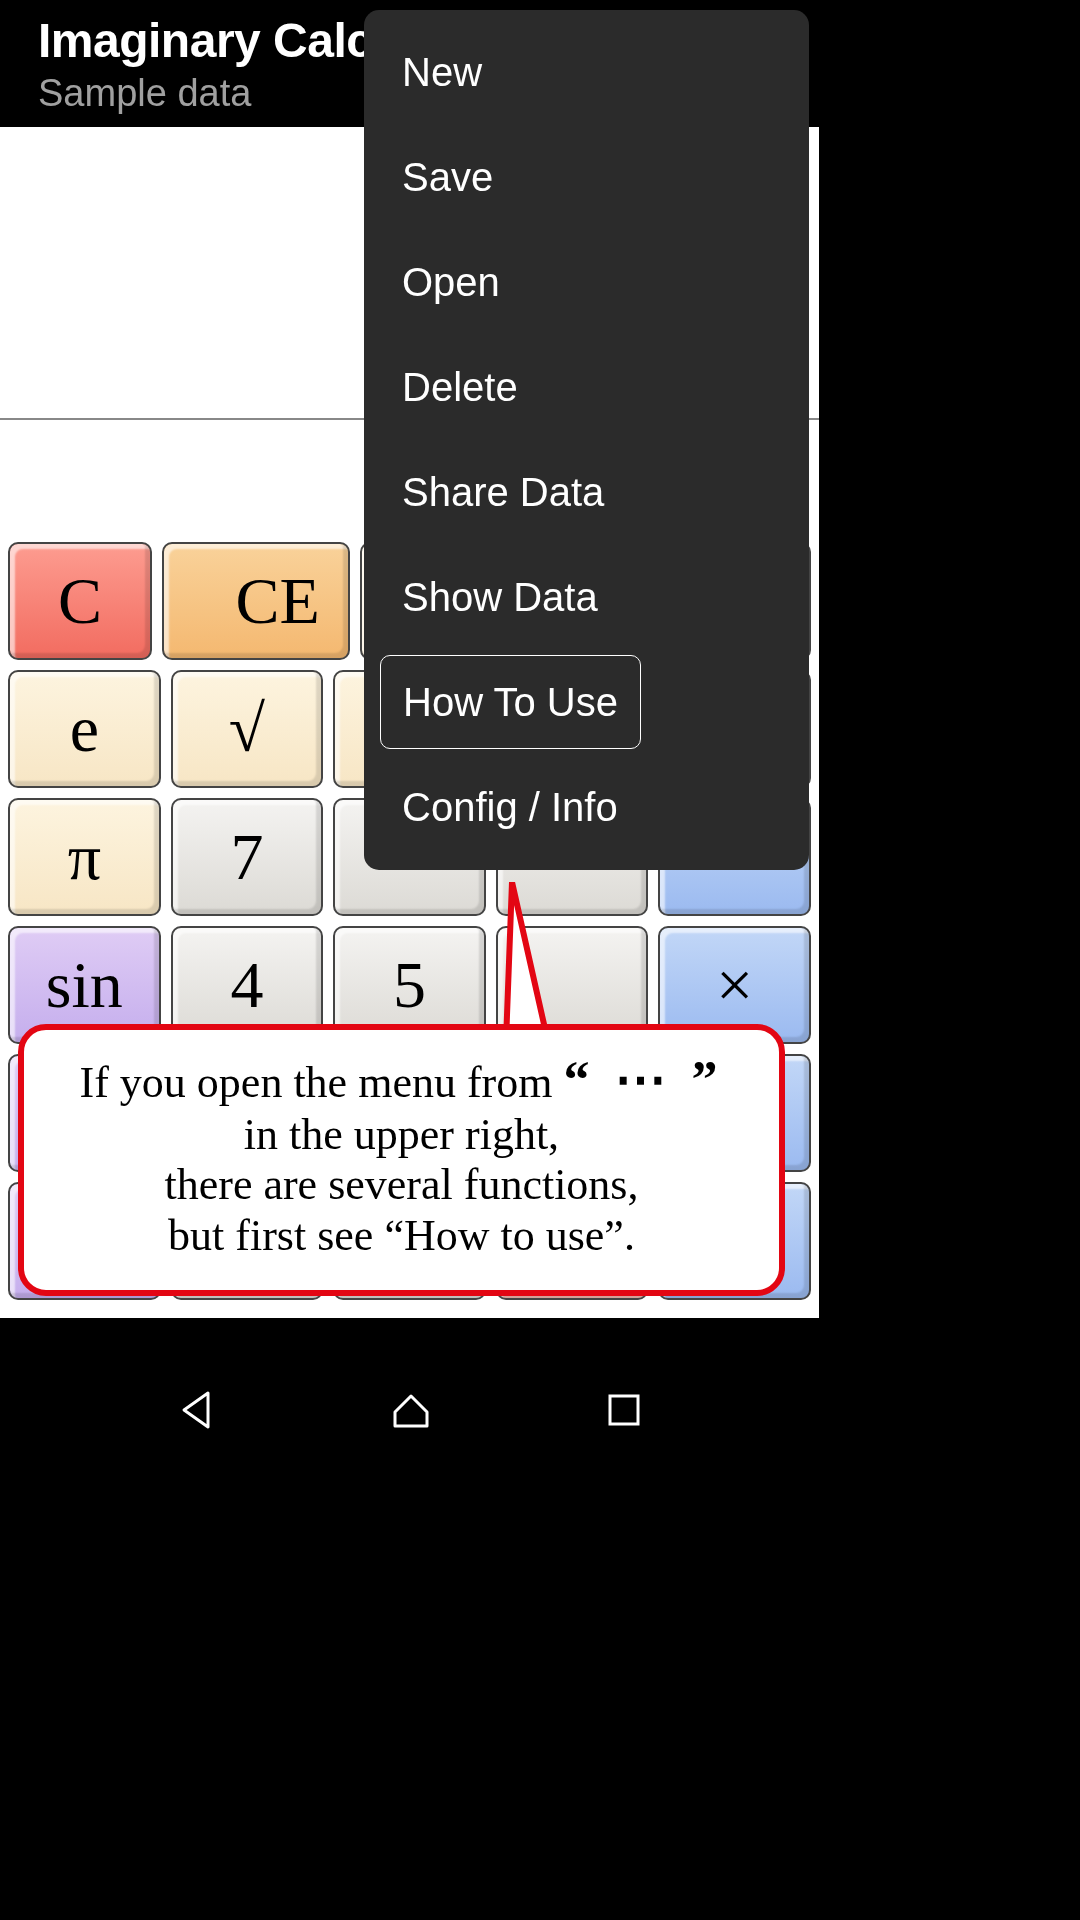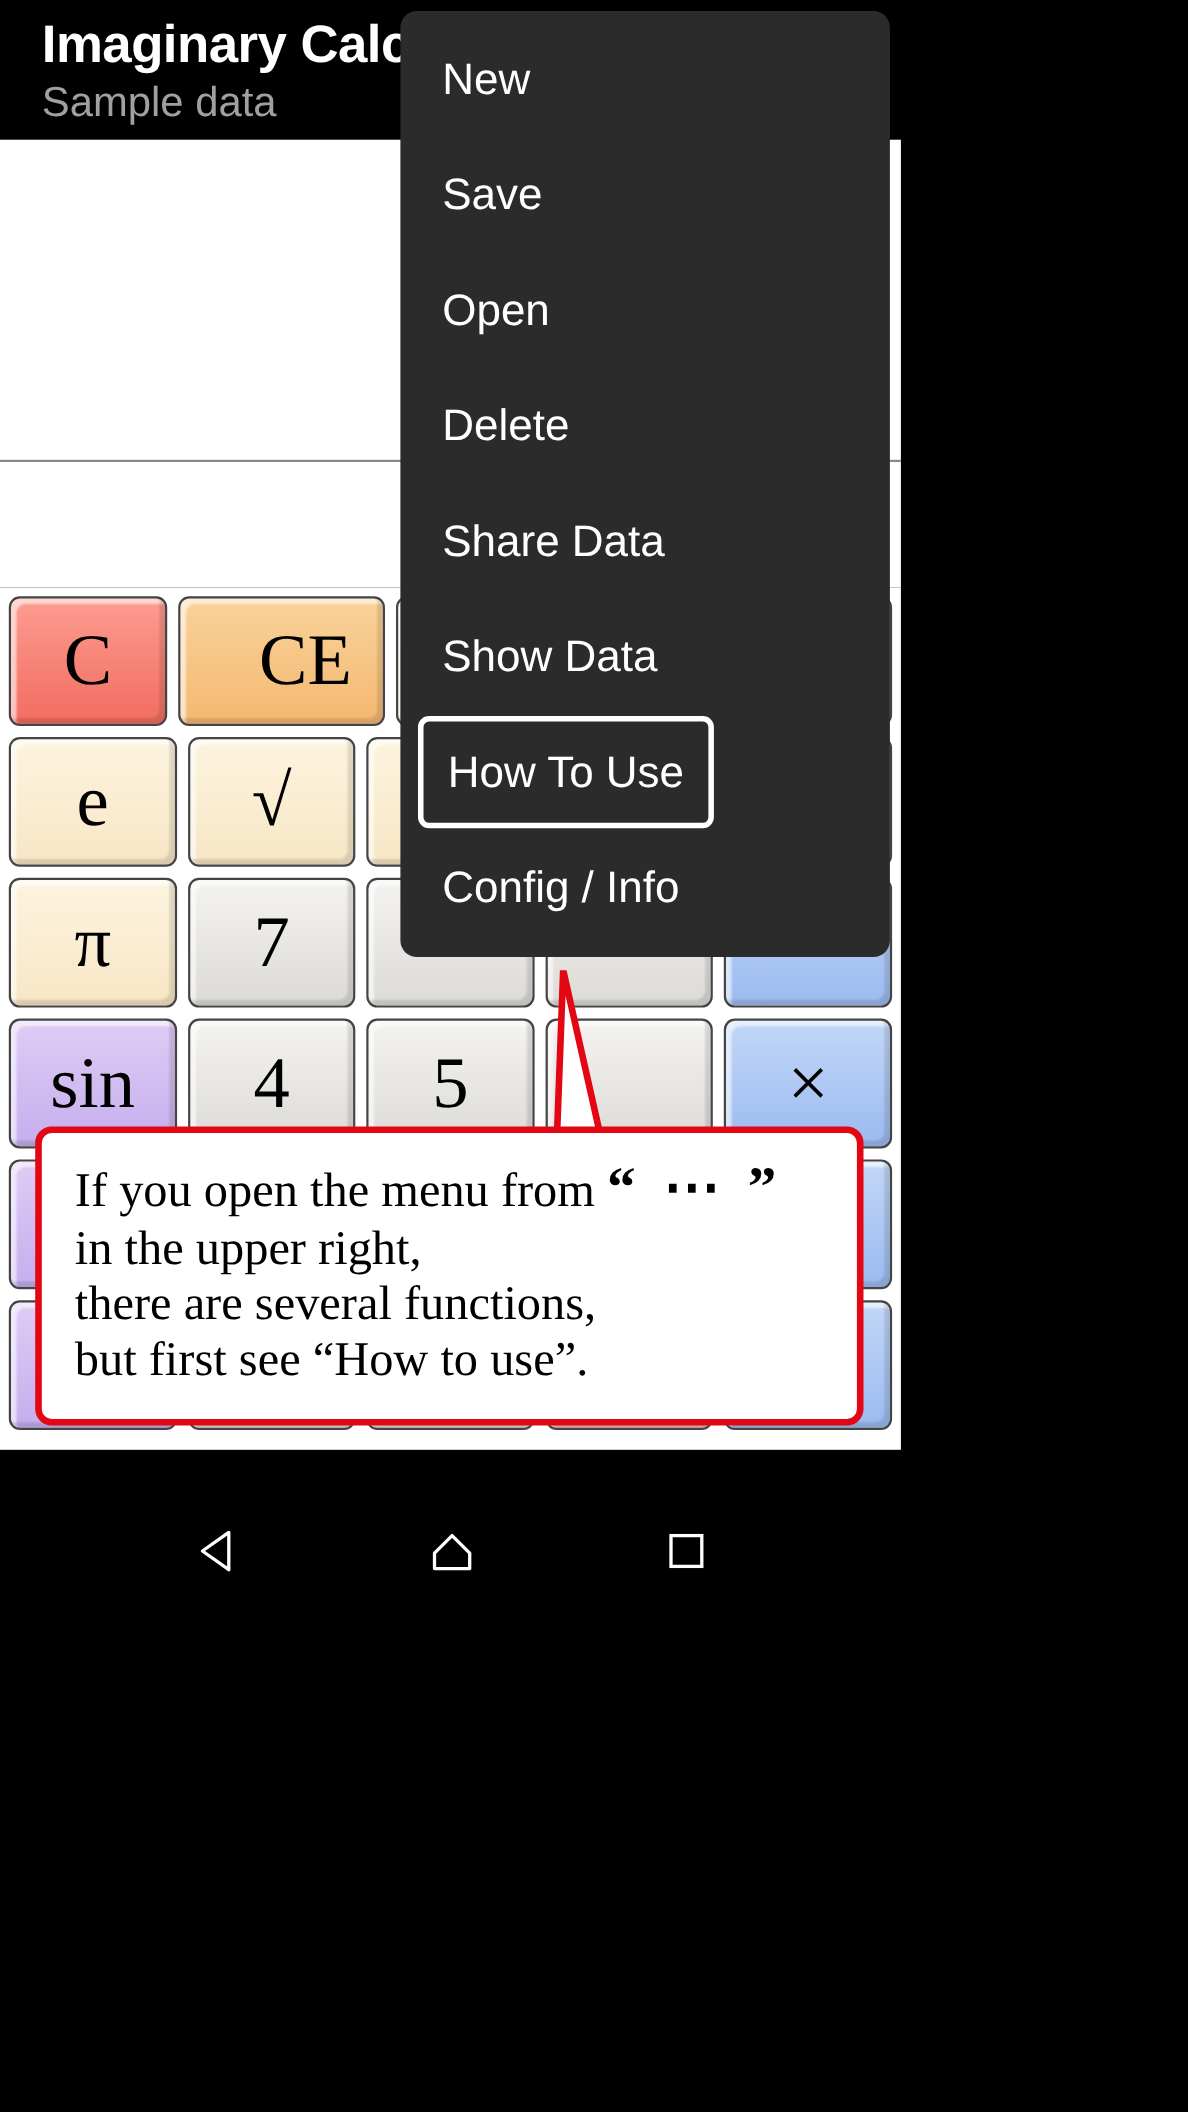--- a/index.html
+++ b/index.html
@@ -90,45 +90,45 @@
     padding: 10px 0;
     z-index: 50;
   }
   .menu-item {
     color: #fff;
     font-size: 40px;
     padding: 30px 38px;
     font-weight: 400;
   }
   .menu-item.highlight span {
-    border: 5px solid #ffffff;
+    border: 1px solid #ffffff;
     border-radius: 10px;
     padding: 24px 22px;
     margin-left: -22px;
   }
 
   
   .pointer {
     position: absolute;
     top: 882px;
     left: 500px;
     width: 60px;
     height: 170px;
     z-index: 60;
   }
   .callout {
     position: absolute;
-    left: 32px;
+    left: 18px;
     right: 34px;
     top: 1024px;
     background: #fff;
     border: 6px solid #e30613;
-    border-radius: 15px;
+    border-radius: 28px;
     padding: 20px 30px 28px 30px;
-    text-align: left;
+    text-align: center;
     font-family: "Times New Roman", serif;
     font-size: 44px;
     line-height: 1.15;
     z-index: 70;
   }
   .callout .dots { font-size: 52px; font-weight: 600; letter-spacing: 6px; }
 
   
   .navbar {
     position: absolute;

